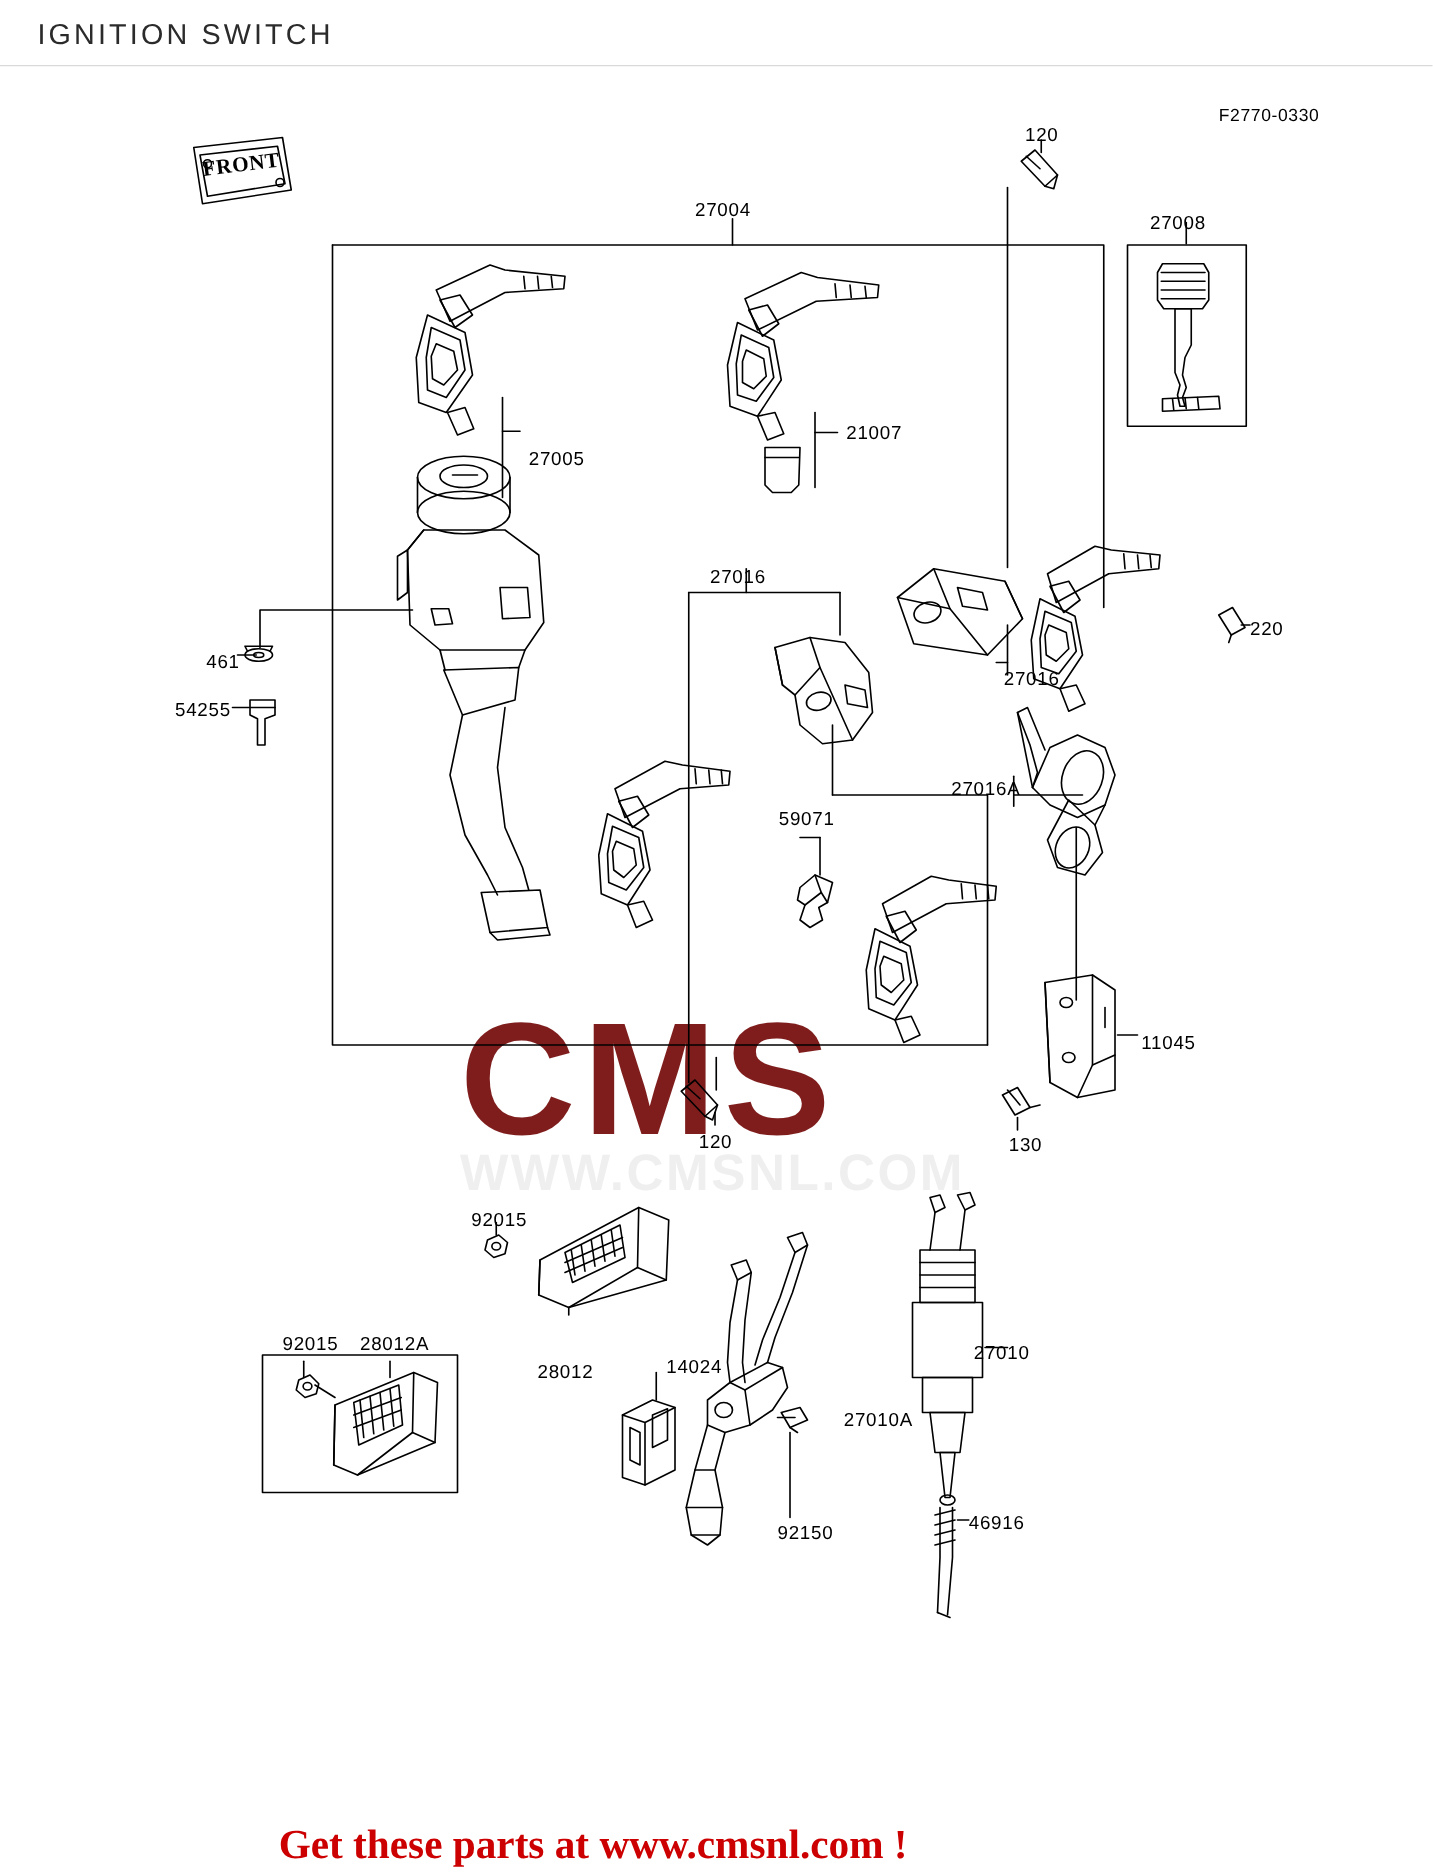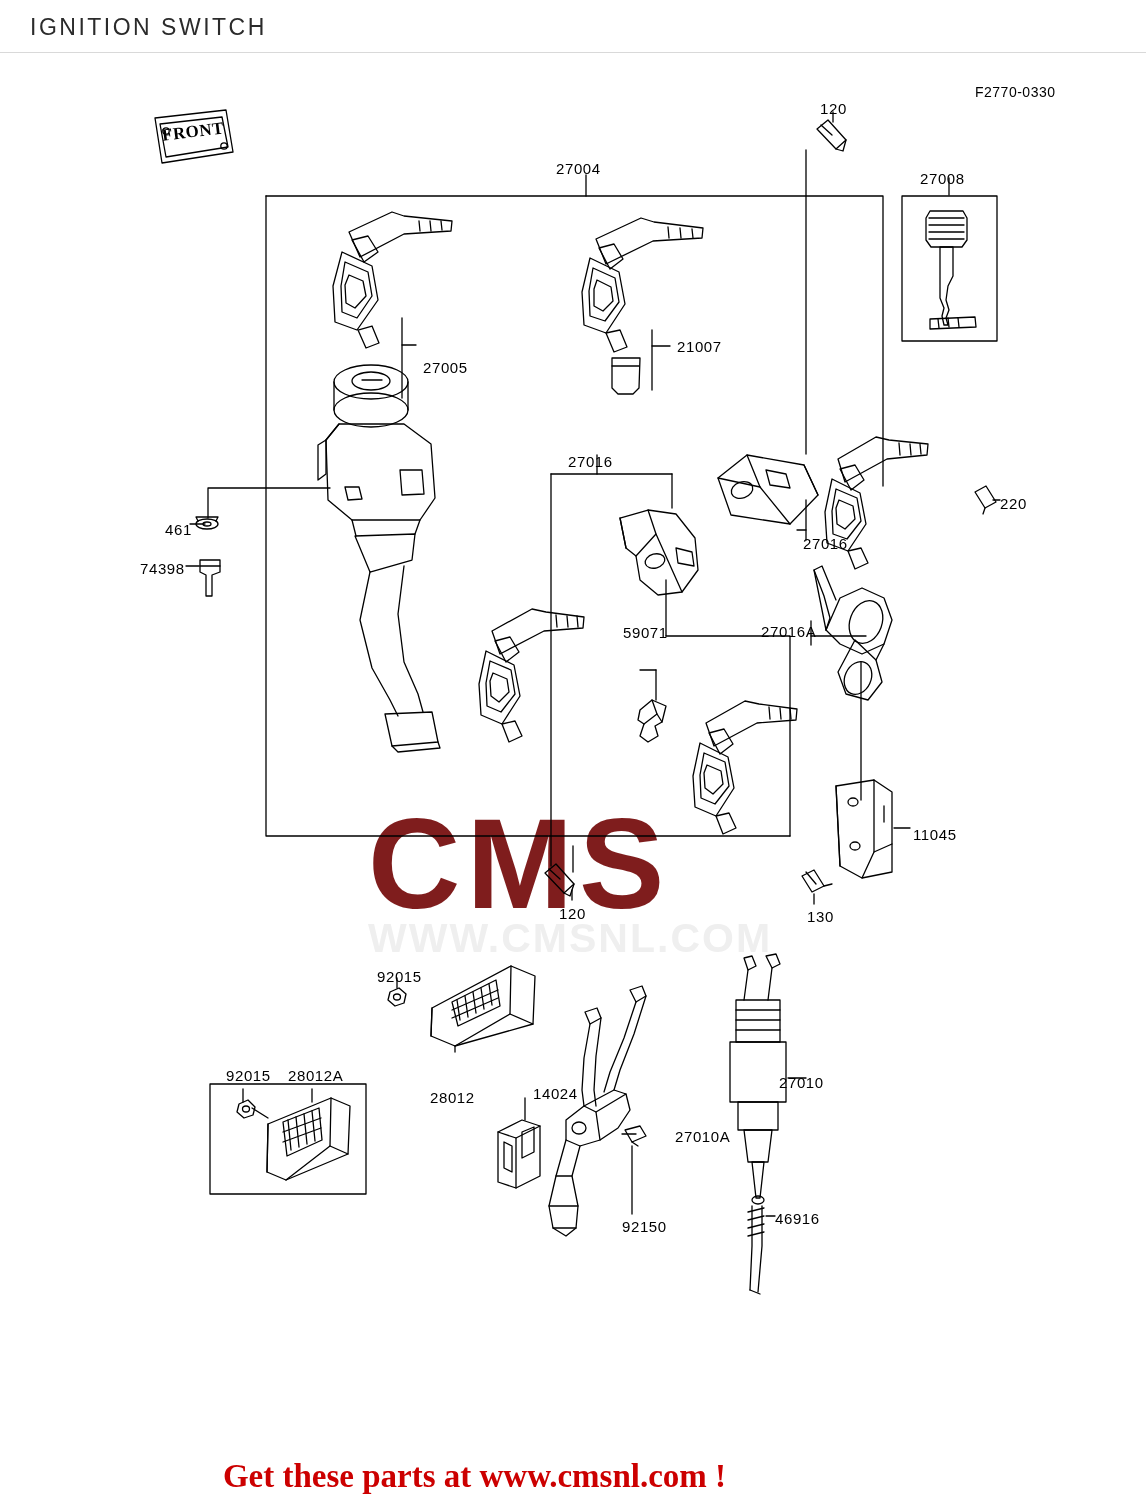--- a/index.html
+++ b/index.html
@@ -423,23 +423,23 @@
 
 <div class="part-label" style="left:820px; top:100px;">120</div>
 <div class="part-label" style="left:920px; top:170px;">27008</div>
 <div class="part-label" style="left:556px; top:160px;">27004</div>
 <div class="part-label" style="left:423px; top:338px;margin-top:21px;">27005</div>
 <div class="part-label" style="left:677px; top:338px;">21007</div>
 <div class="part-label" style="left:568px; top:453px;">27016</div>
 <div class="part-label" style="left:1000px; top:495px;">220</div>
 <div class="part-label" style="left:803px; top:535px;">27016</div>
 <div class="part-label" style="left:165px; top:521px;">461</div>
-<div class="part-label" style="left:140px; top:560px;">74398</div>
+<div class="part-label" style="left:140px; top:560px;">54255</div>
 <div class="part-label" style="left:761px; top:623px;">27016A</div>
-<div class="part-label" style="left:623px; top:624px;">59071</div>
+<div class="part-label" style="left:623px; top:647px;">59071</div>
 <div class="part-label" style="left:913px; top:826px;">11045</div>
 <div class="part-label" style="left:807px; top:908px;">130</div>
 <div class="part-label" style="left:559px; top:905px;">120</div>
 <div class="part-label" style="left:377px; top:968px;">92015</div>
 <div class="part-label" style="left:430px; top:1058px;margin-top:31px;">28012</div>
 <div class="part-label" style="left:226px; top:1067px;">92015</div>
 <div class="part-label" style="left:288px; top:1067px;">28012A</div>
 <div class="part-label" style="left:779px; top:1074px;">27010</div>
 <div class="part-label" style="left:533px; top:1085px;">14024</div>
 <div class="part-label" style="left:643px; top:1128px;margin-left:32px;">27010A</div>

